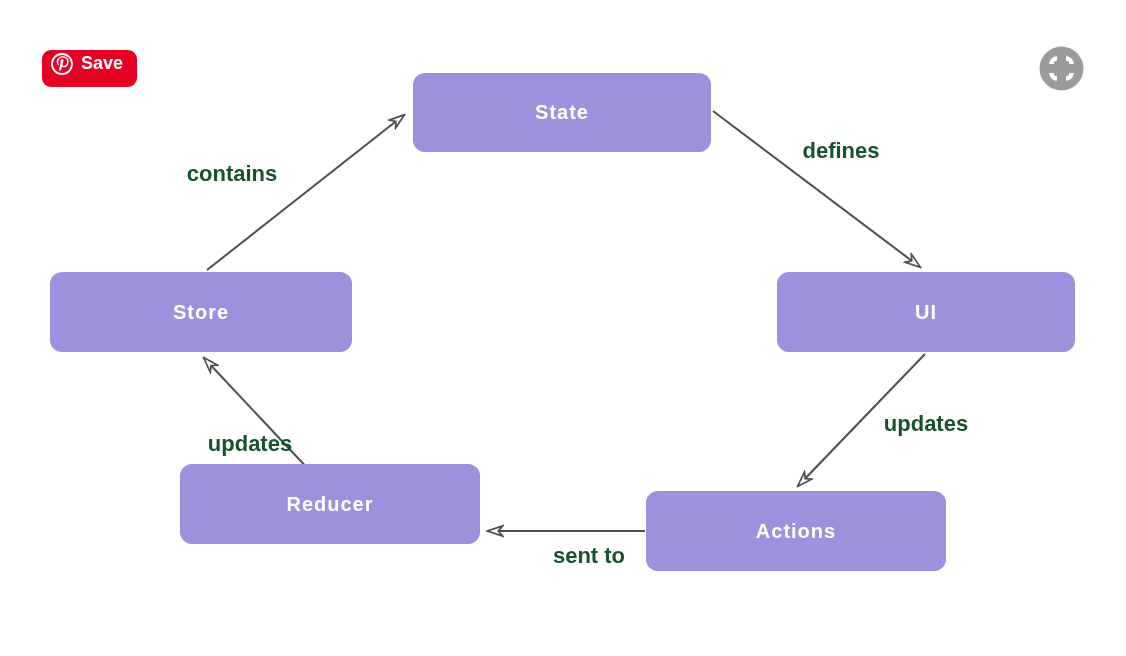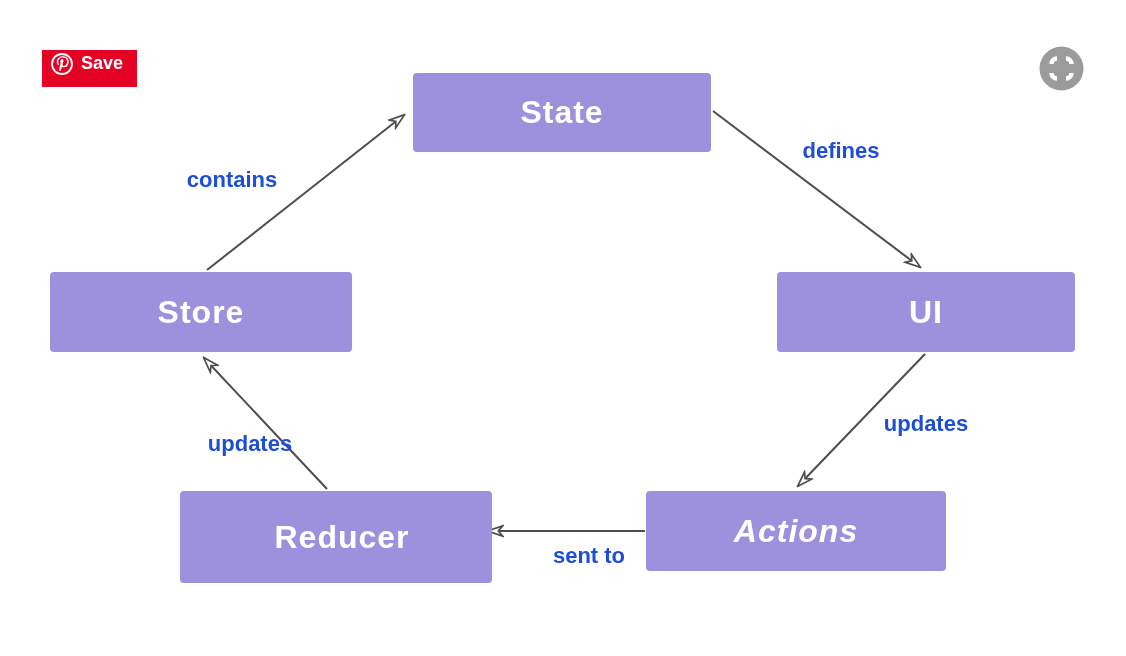--- a/index.html
+++ b/index.html
@@ -13,52 +13,52 @@
     background: #ffffff;
     overflow: hidden;
   }
   
   #edges-svg { position: absolute; left: 0; top: 0; width: 1126px; height: 656px; }
 
   
   .node {
     position: absolute;
     background: #9D90DC;
-    border-radius: 4px;
+    border-radius: 12px;
     color: #ffffff;
     display: flex; align-items: center; justify-content: center;
-    font-size: 32px; font-weight: bold; letter-spacing: 1px;
+    font-size: 20px; font-weight: bold; letter-spacing: 1px;
   }
   #node-state   { left: 413px; top: 73px;  width: 298px; height: 79px; }
   #node-store   { left: 50px;  top: 272px; width: 302px; height: 80px; }
   #node-ui      { left: 777px; top: 272px; width: 298px; height: 80px; }
-  #node-reducer { left: 180px; top: 491px; width: 300px; height: 92px; padding-left: 12px; }
-  #node-actions { left: 646px; top: 491px; width: 300px; height: 80px; font-style: italic; }
+  #node-reducer { left: 180px; top: 464px; width: 300px; height: 80px; }
+  #node-actions { left: 646px; top: 491px; width: 300px; height: 80px; }
 
   
   .edge-label {
     position: absolute;
     transform: translate(-50%, -50%);
-    color: #1d4ed8;
+    color: #14532d;
     font-size: 22px; font-weight: bold;
     white-space: nowrap;
   }
-  #label-contains { left: 232px; top: 180px; }
+  #label-contains { left: 232px; top: 174px; }
   #label-defines  { left: 841px; top: 151px; }
   #label-triggers { left: 926px; top: 424px; }
   #label-updates  { left: 206px; top: 444px; margin-left: 44px; }
   #label-sentto   { left: 561px; top: 556px; margin-left: 28px; }
 
   
   #pinterest-save {
     position: absolute;
     left: 42px; top: 50px;
     height: 37px;
     background: #E60023;
-    border-radius: 0;
+    border-radius: 9px;
     display: flex; align-items: center;
     padding: 0 14px 10px 8px;
     color: #ffffff;
     cursor: pointer;
     border: none;
   }
   #pinterest-save .p-logo { display: block; margin-right: 7px; }
   #pinterest-save .save-label {
     font-size: 18px; font-weight: bold; color: #ffffff;
     font-family: "Liberation Sans", sans-serif;

